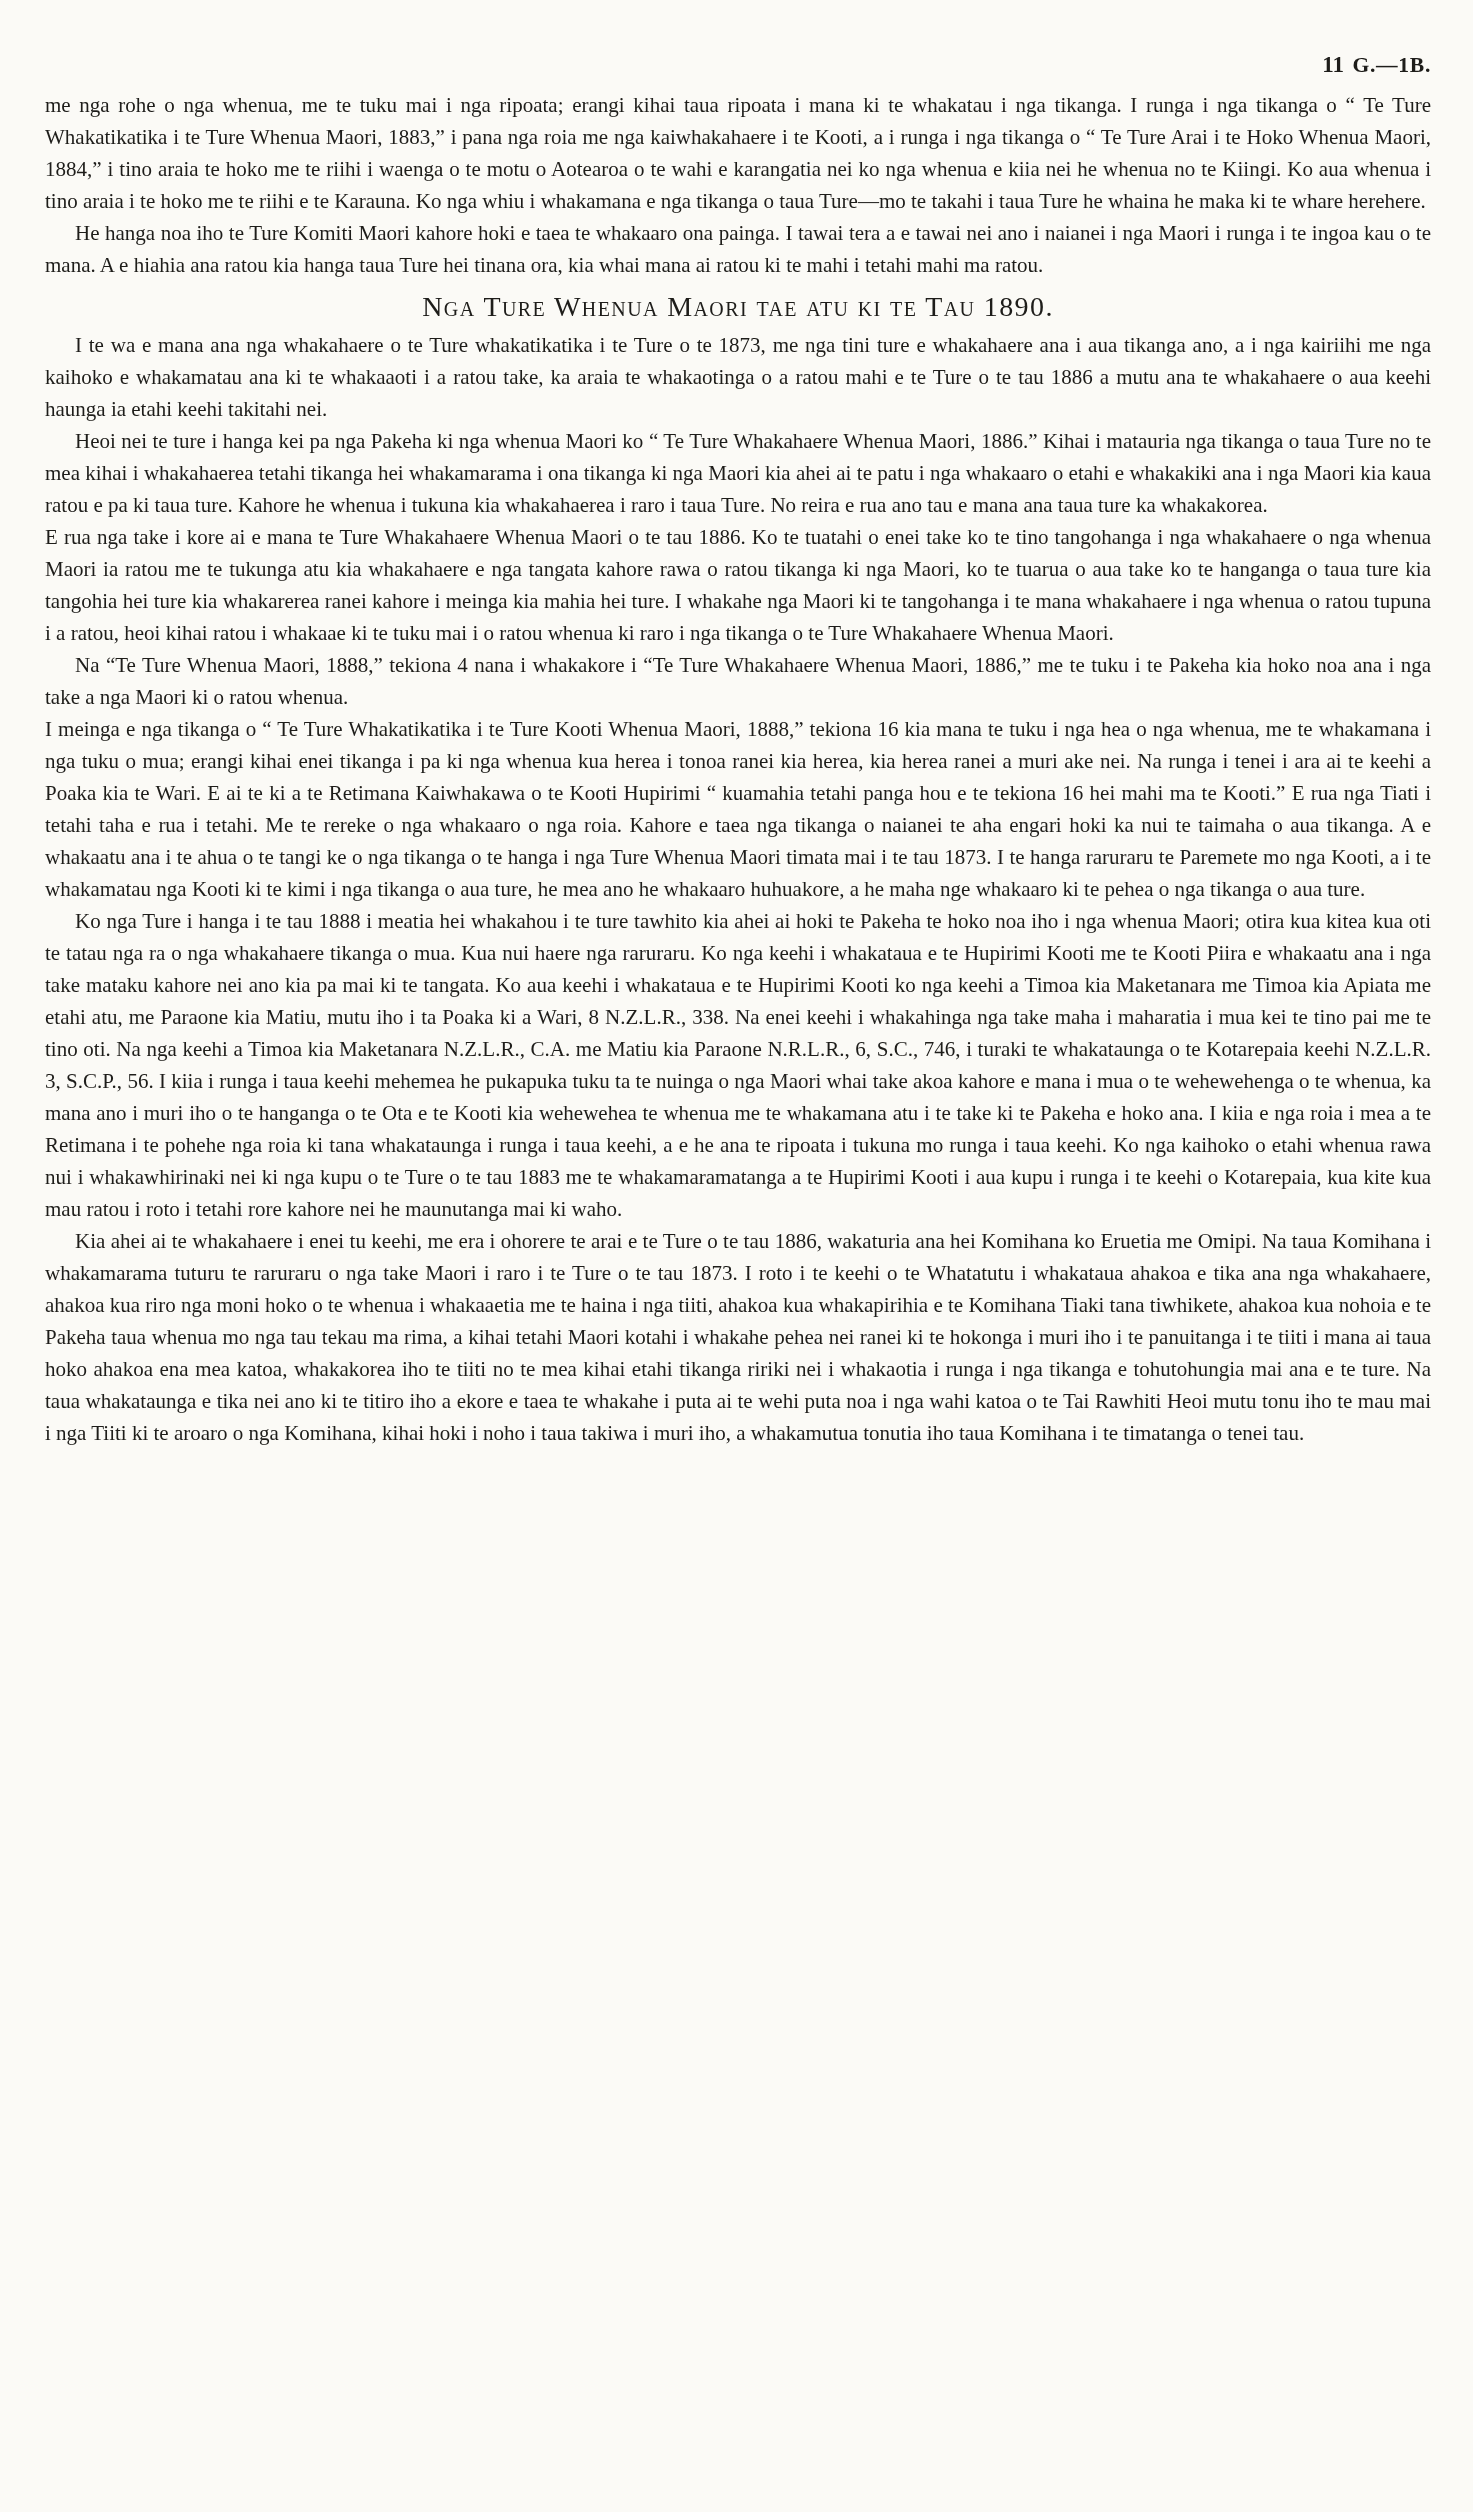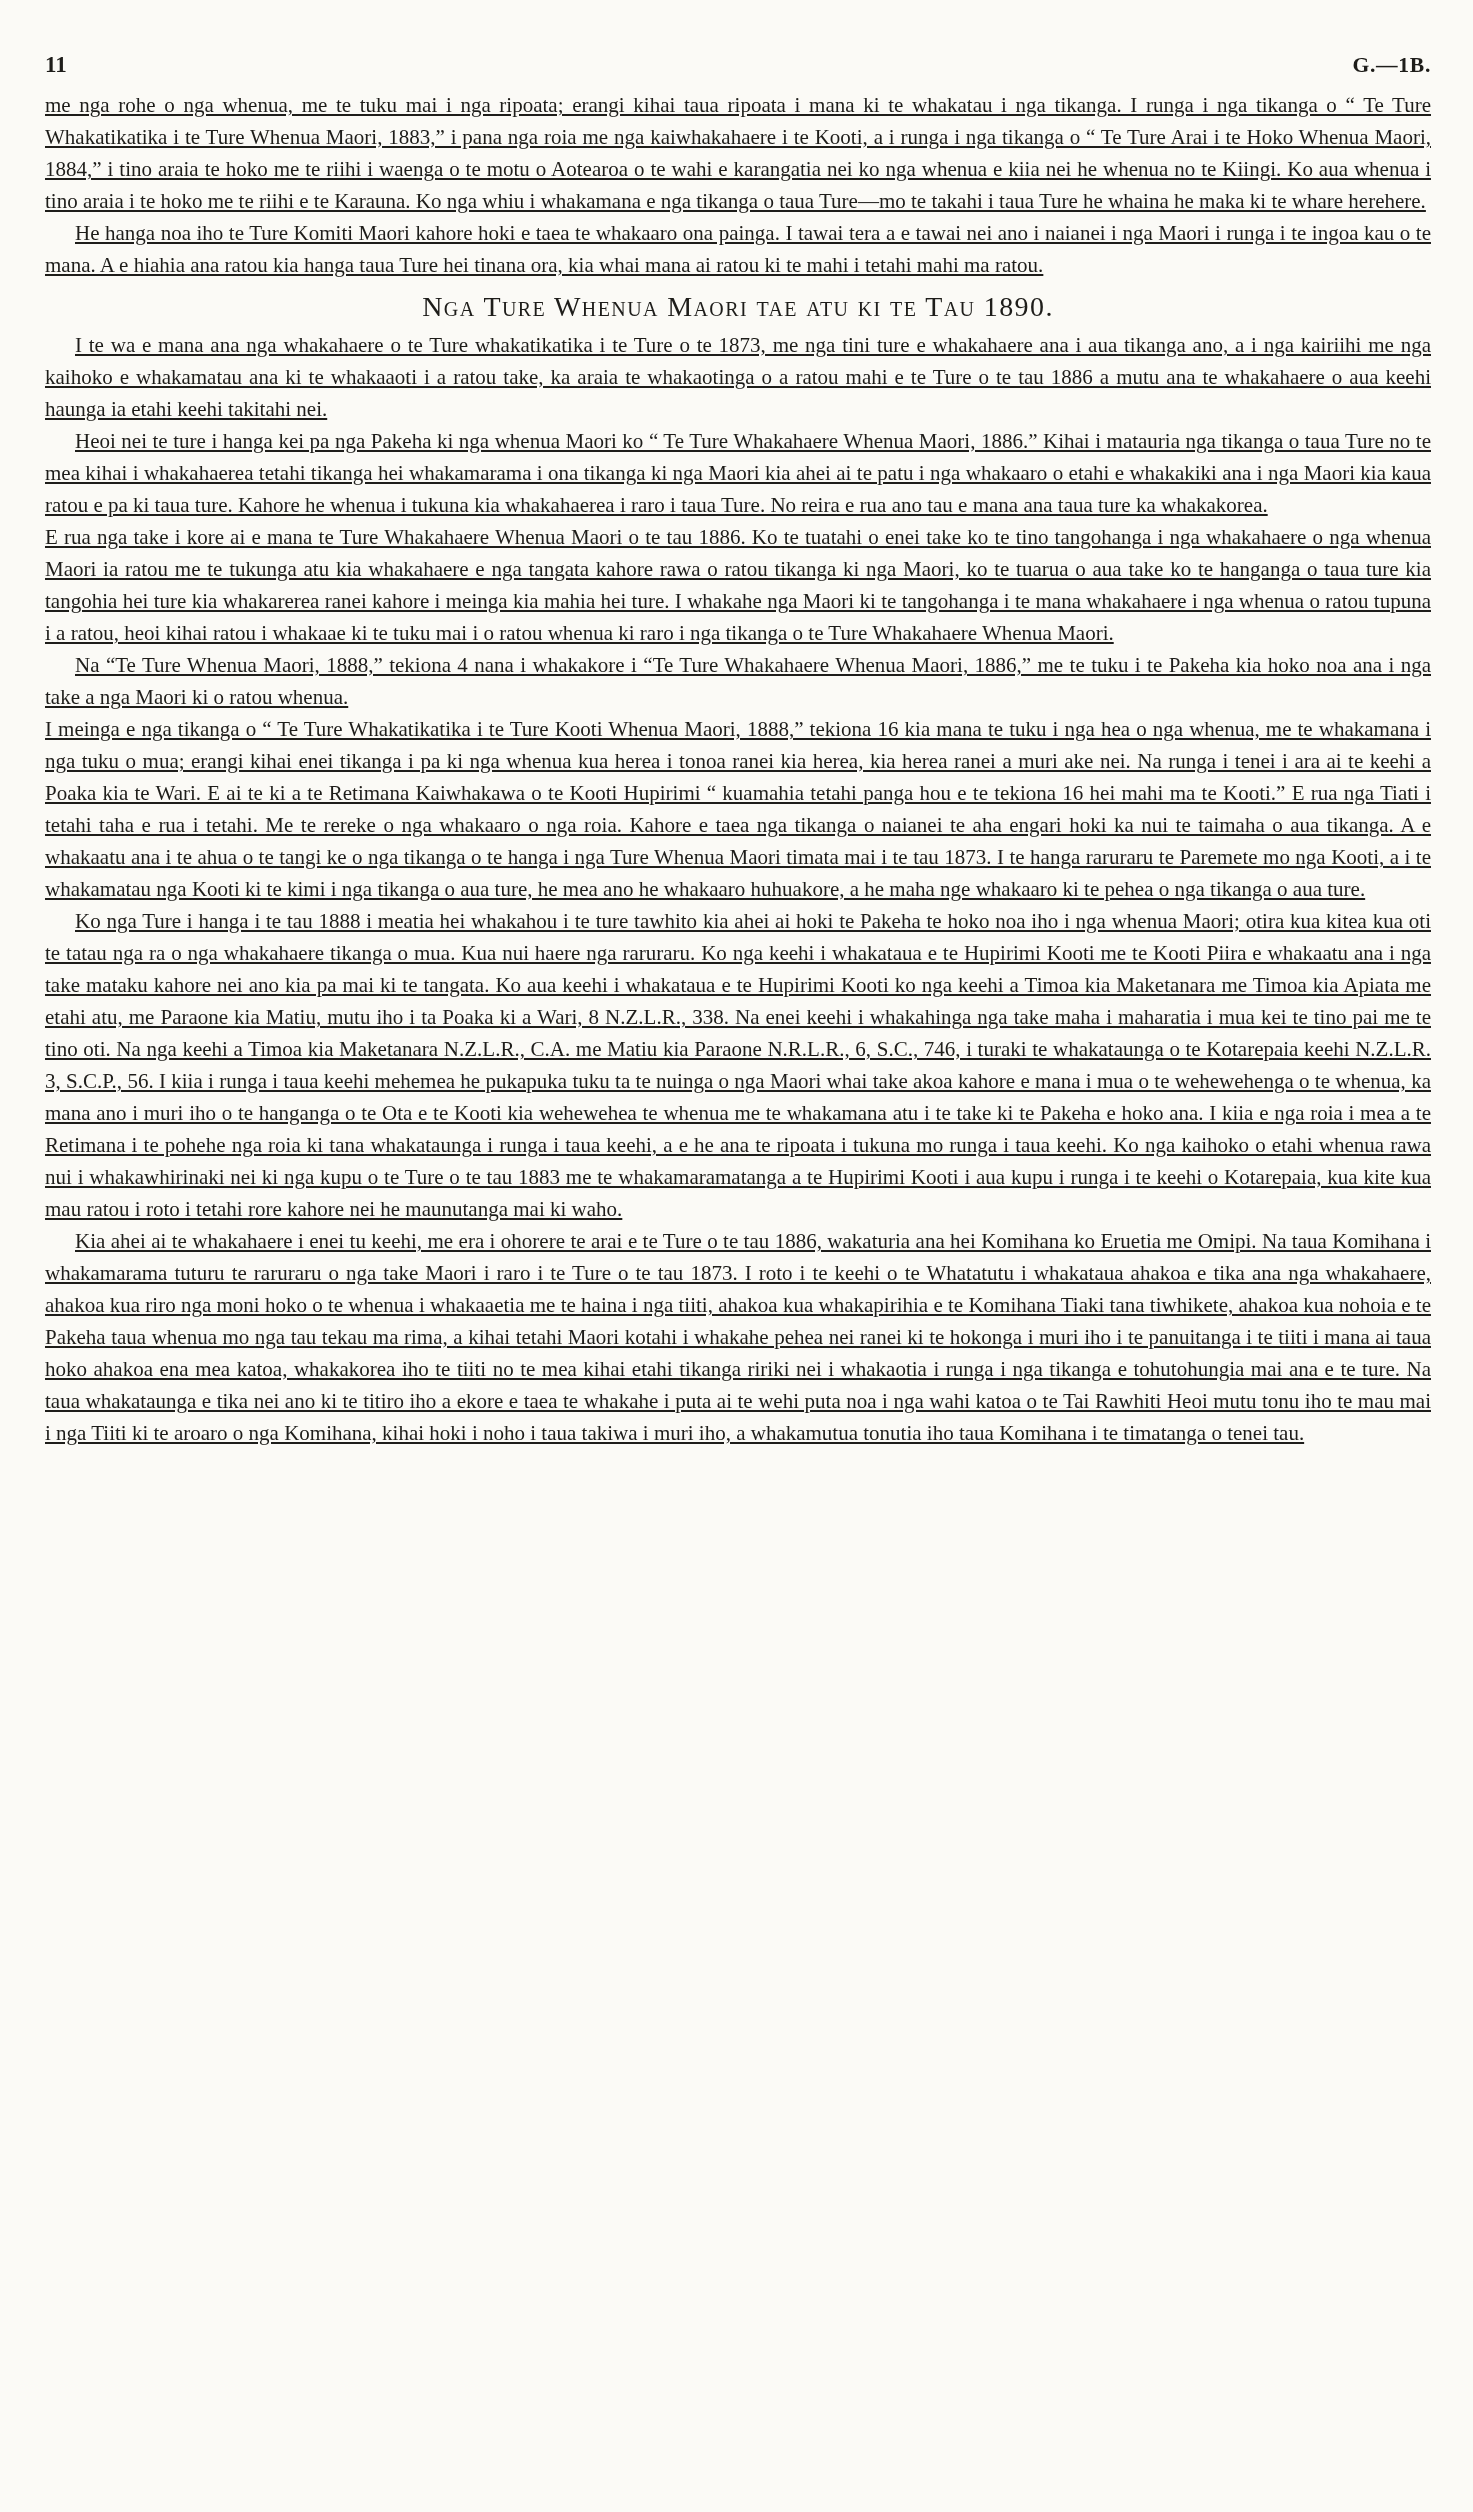--- a/index.html
+++ b/index.html
@@ -22,37 +22,36 @@
   }
   .page-header {
     position: relative;
     height: 36px;
     margin-bottom: 4.3px;
   }
   .page-number {
     position: absolute;
     left: 0;
     right: 87px;
-    text-align: left;
+    text-align: right;
     font-weight: bold;
     font-size: 23px;
   }
   .doc-ref {
     position: absolute;
     right: 0;
     top: 0;
     font-weight: bold;
     font-size: 21.6px;
     letter-spacing: 0.7px;
     margin-left: 44px;
   }
   .page-body p {
     margin: 0;
     text-align: justify;
-    text-decoration: underline;
   }
   .page-body p.indent {
     text-indent: 30px;
   }
   .section-heading {
     margin: 10px 0 5.8px;
     text-align: center;
     font-weight: normal;
     font-size: 28px;
     font-variant: small-caps;

